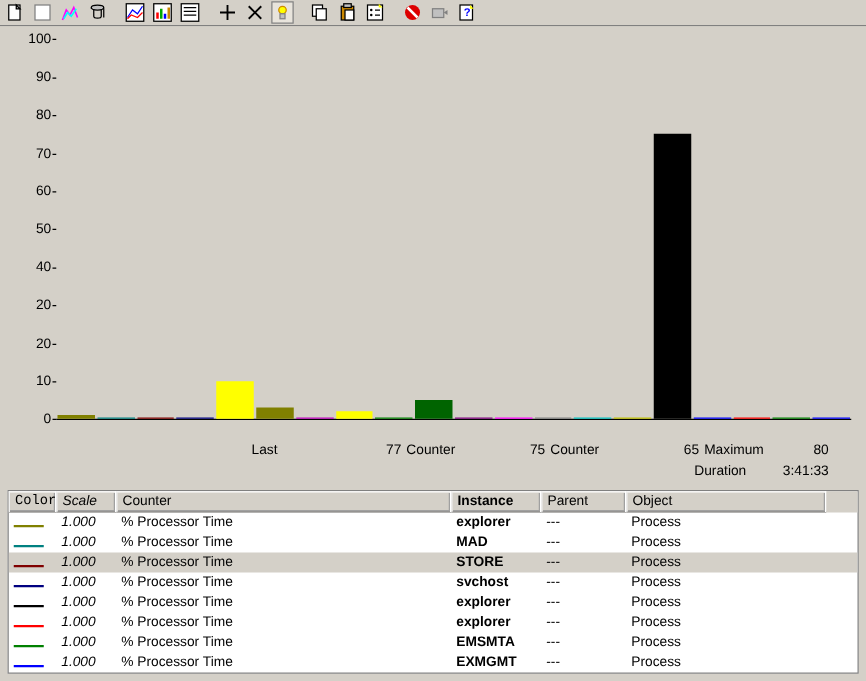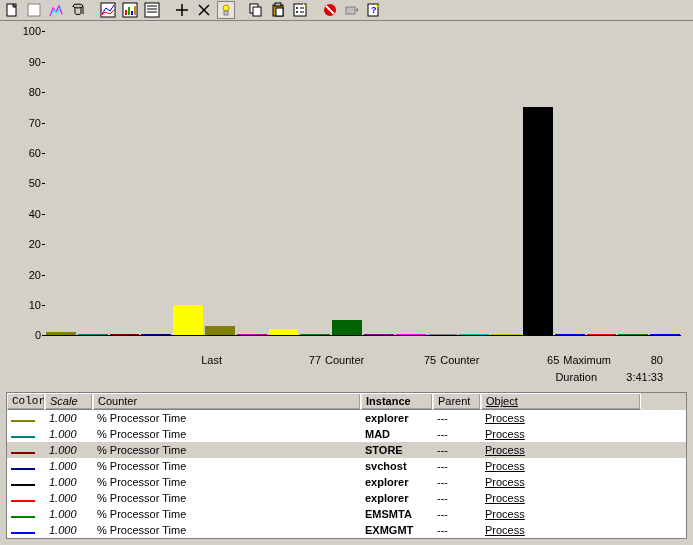--- a/index.html
+++ b/index.html
@@ -132,22 +132,22 @@
     height: 16px;
     align-items: center;
     font-size: 11px;
   }
   .tr.sel { background: #d4d0c8; }
   .td { padding: 0 4px; overflow: hidden; white-space: nowrap; }
   .col-color { width: 38px; font-family: Liberation Mono, monospace; }
   .col-scale { width: 48px; font-style: italic; }
   .col-counter { width: 268px; }
   .col-instance { width: 72px; font-weight: bold; }
-  .col-parent { width: 48px; }
-  .col-object { width: 160px; text-decoration: underline; }
+  .col-parent { width: 68px; }
+  .col-object { width: 160px; }
   .swatch {
     width: 24px;
     height: 2px;
     display: block;
     margin-top: 6px;
   }
 </style>
 </head>
 <body>
 

